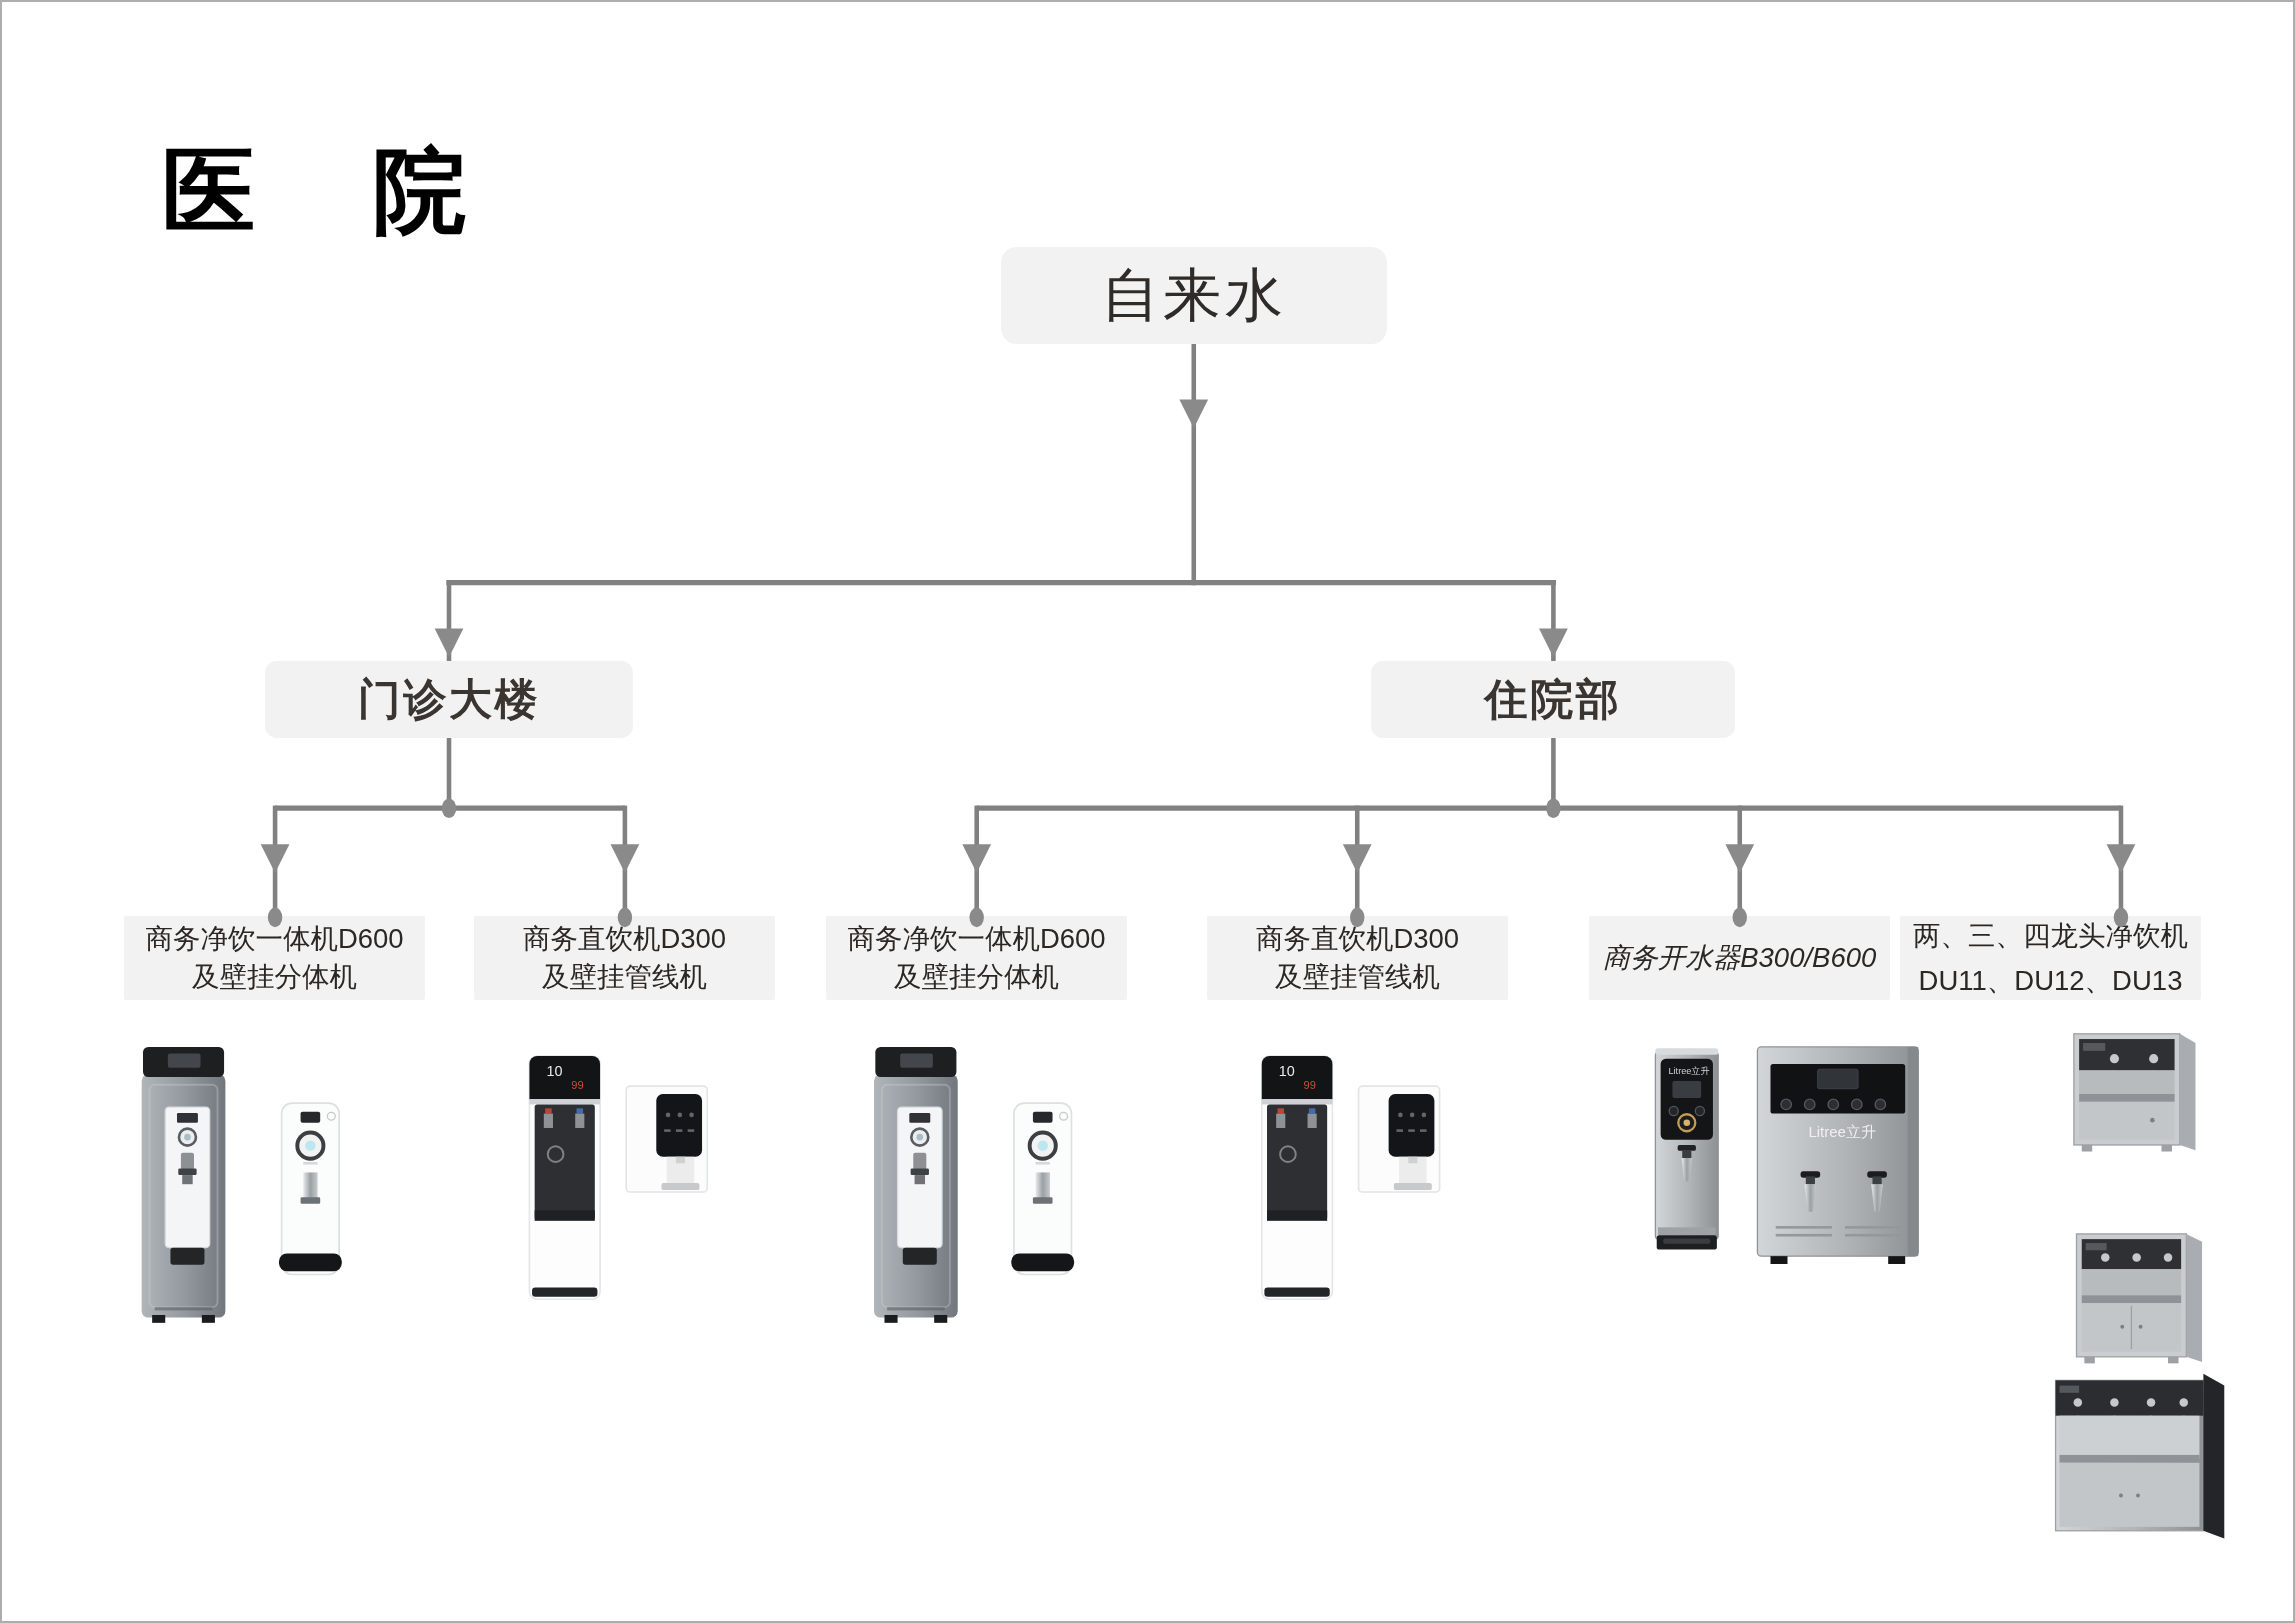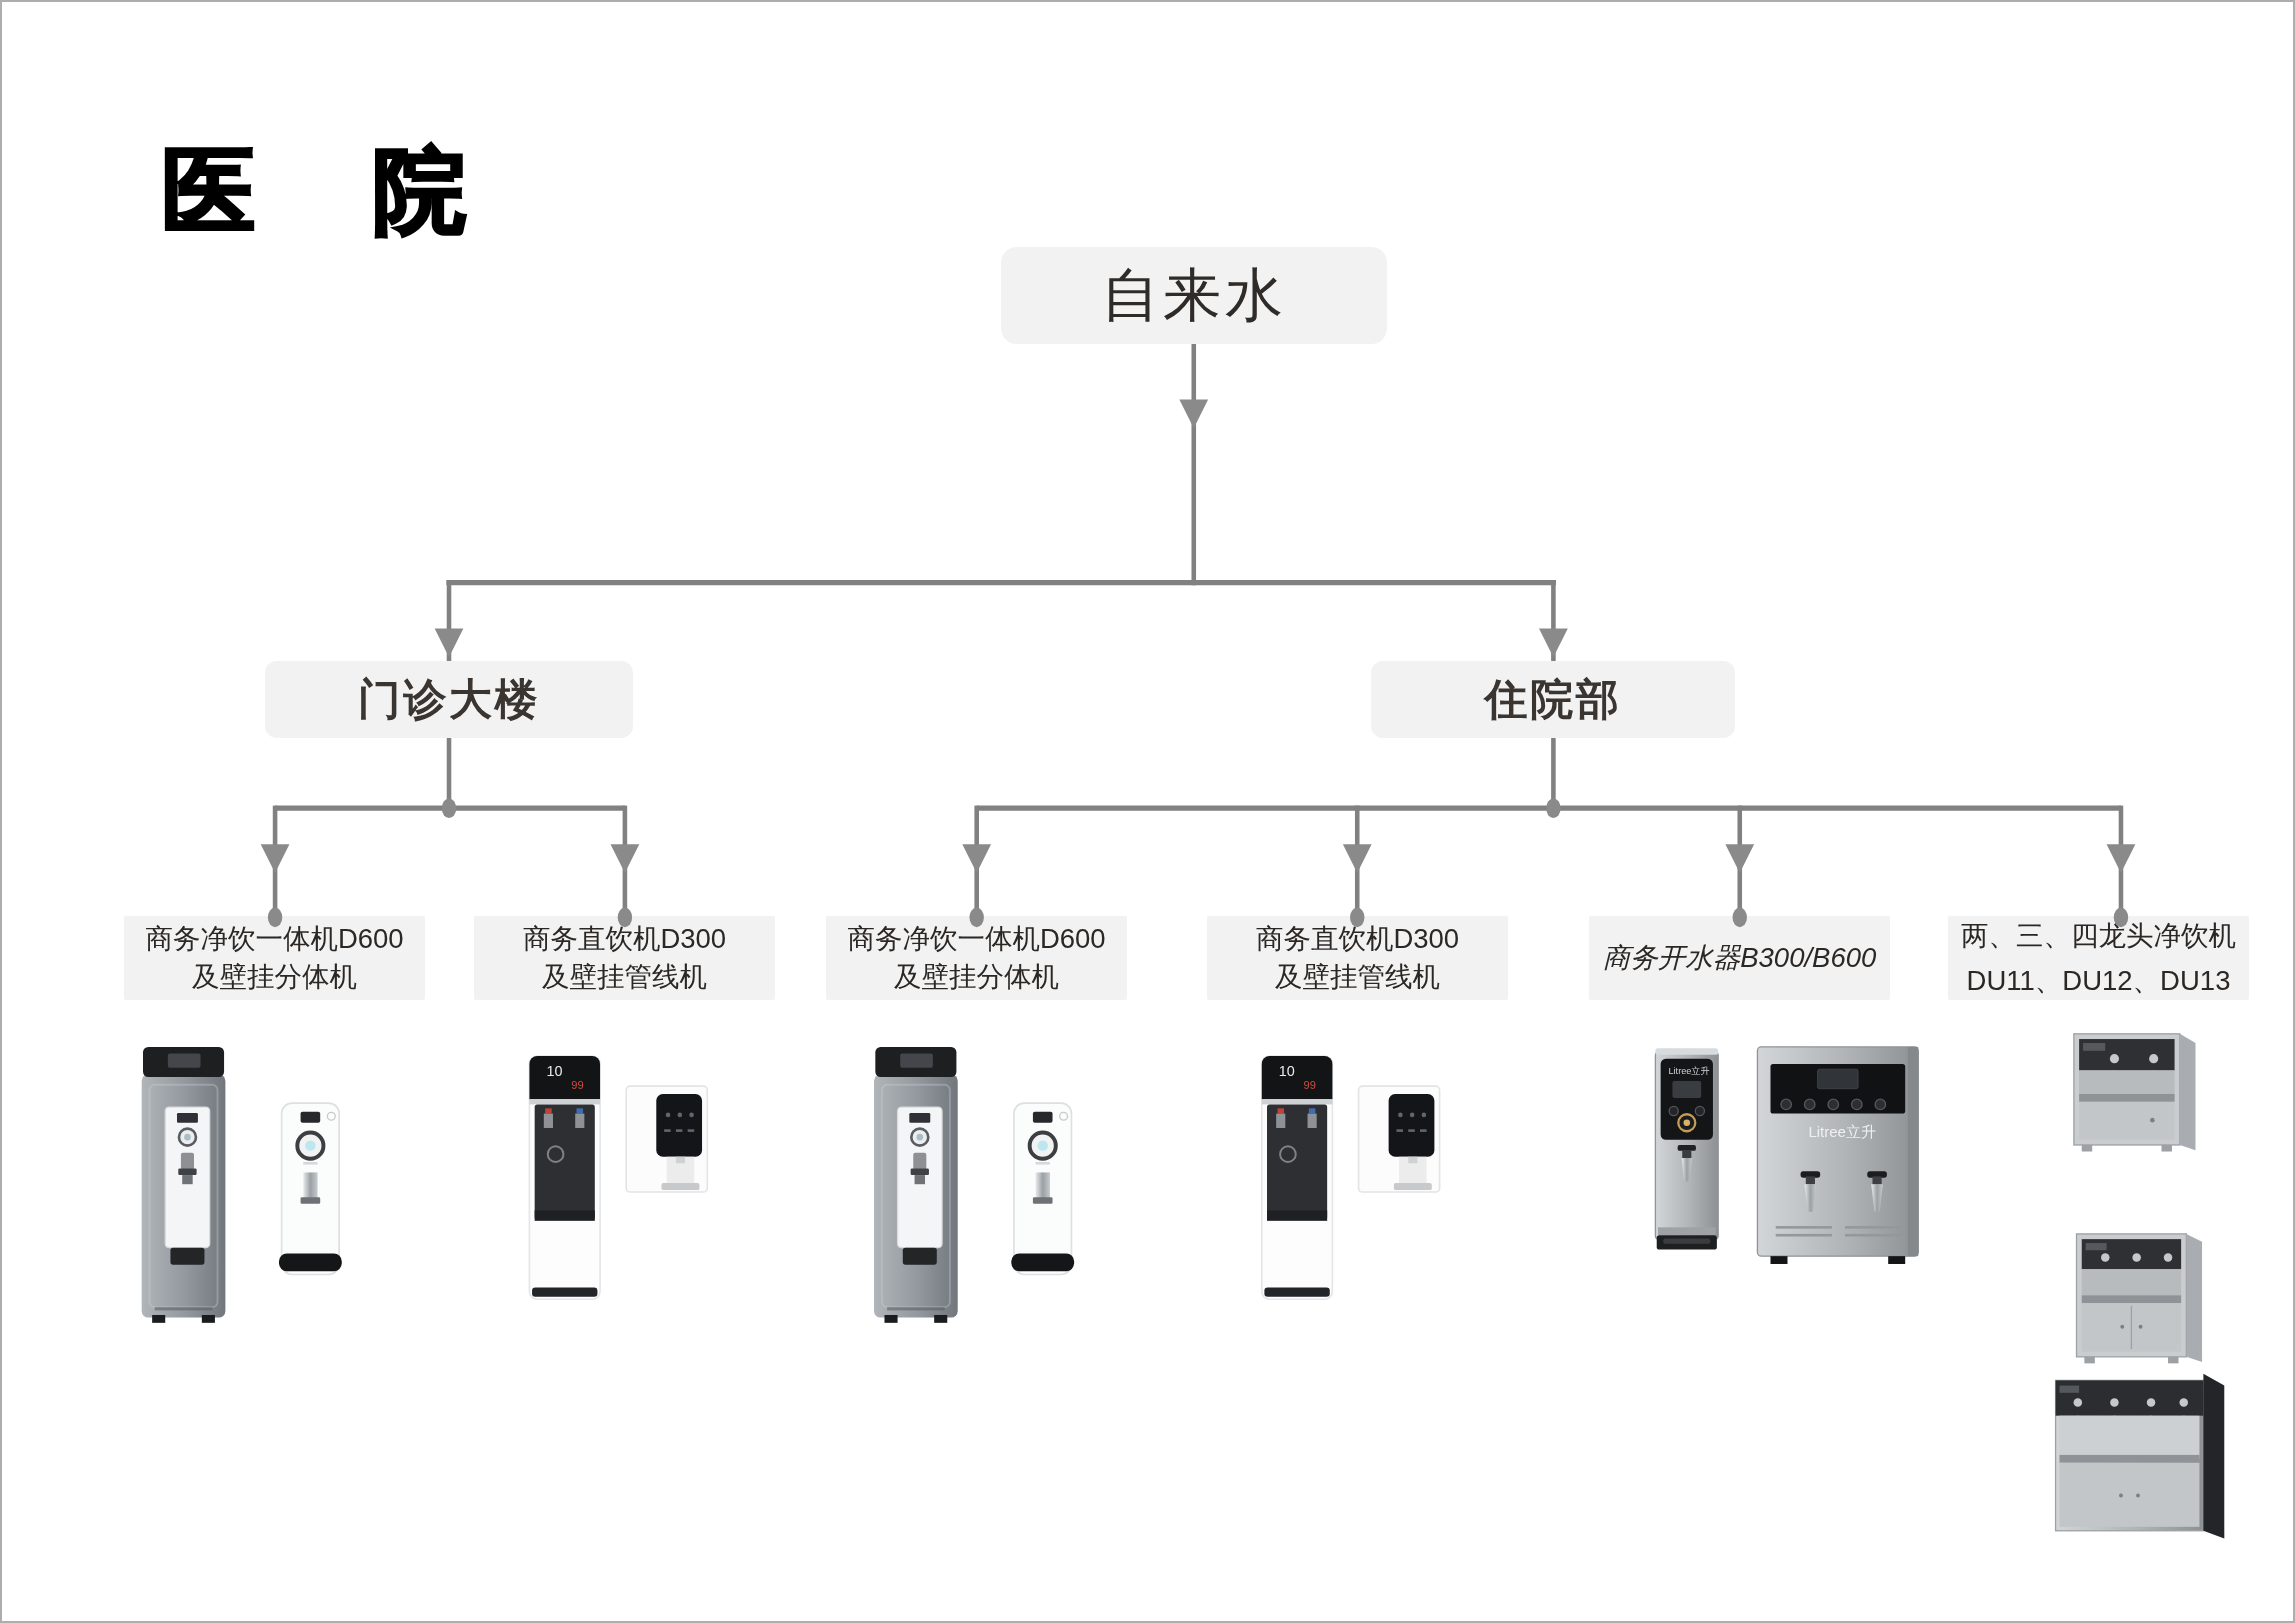--- a/index.html
+++ b/index.html
@@ -8,21 +8,21 @@
     width:2295px;height:1623px;
     background:#ffffff;
     border:2px solid #adadad;
     box-sizing:border-box;
     overflow:hidden;
     font-family:"Liberation Sans", sans-serif;
   }
   .overlay{position:absolute;left:0;top:0;width:2292px;height:1619px;pointer-events:none;}
   .page-title{
     position:absolute;left:160px;top:143px;
-    font-size:93px;font-weight:bold;color:#000000;
+    font-size:93px;font-weight:normal;color:#000000;
     letter-spacing:118px;line-height:1;
     -webkit-text-stroke:3.3px #000000;
     white-space:nowrap;
   }
   .node{
     position:absolute;background:#f2f2f2;
     display:flex;flex-direction:column;align-items:center;justify-content:center;
     text-align:center;box-sizing:border-box;
   }
   .node.root{
@@ -33,21 +33,21 @@
     top:659px;height:77px;border-radius:11.8px;
     font-size:43px;font-weight:bold;color:#3a3531;letter-spacing:2.6px;
   }
   .node.branch.b0{left:263px;width:368px;}
   .node.branch.b1{left:1369px;width:364px;}
   .node.leaf{
     top:914px;width:301px;height:84px;border-radius:2px;
     font-size:27.5px;font-weight:400;color:#2b2724;line-height:1.38;
   }
   .leaf.l0{left:122px;}  .leaf.l1{left:472px;}  .leaf.l2{left:824px;}
-  .leaf.l3{left:1205px;} .leaf.l4{left:1587px;font-style:italic;} .leaf.l5{left:1946px;gap:7px;}
+  .leaf.l3{left:1205px;} .leaf.l4{left:1587px;font-style:italic;} .leaf.l5{left:1898px;gap:7px;}
 </style>
 </head>
 <body>
 
 <div class="canvas">
 
   <svg class="overlay" viewBox="0 0 3504 2476">
     <defs>
       <linearGradient id="gSilver" x1="0" y1="0" x2="1" y2="0">
         <stop offset="0" stop-color="#b0b5ba"></stop>

